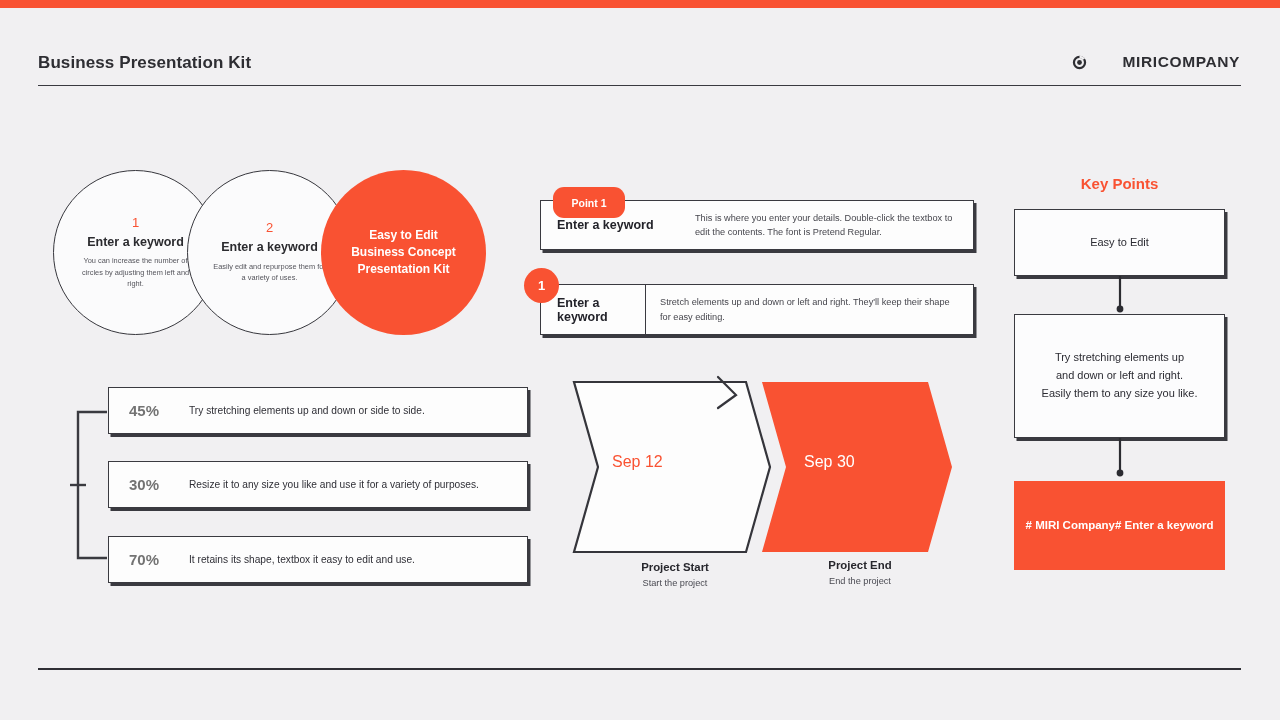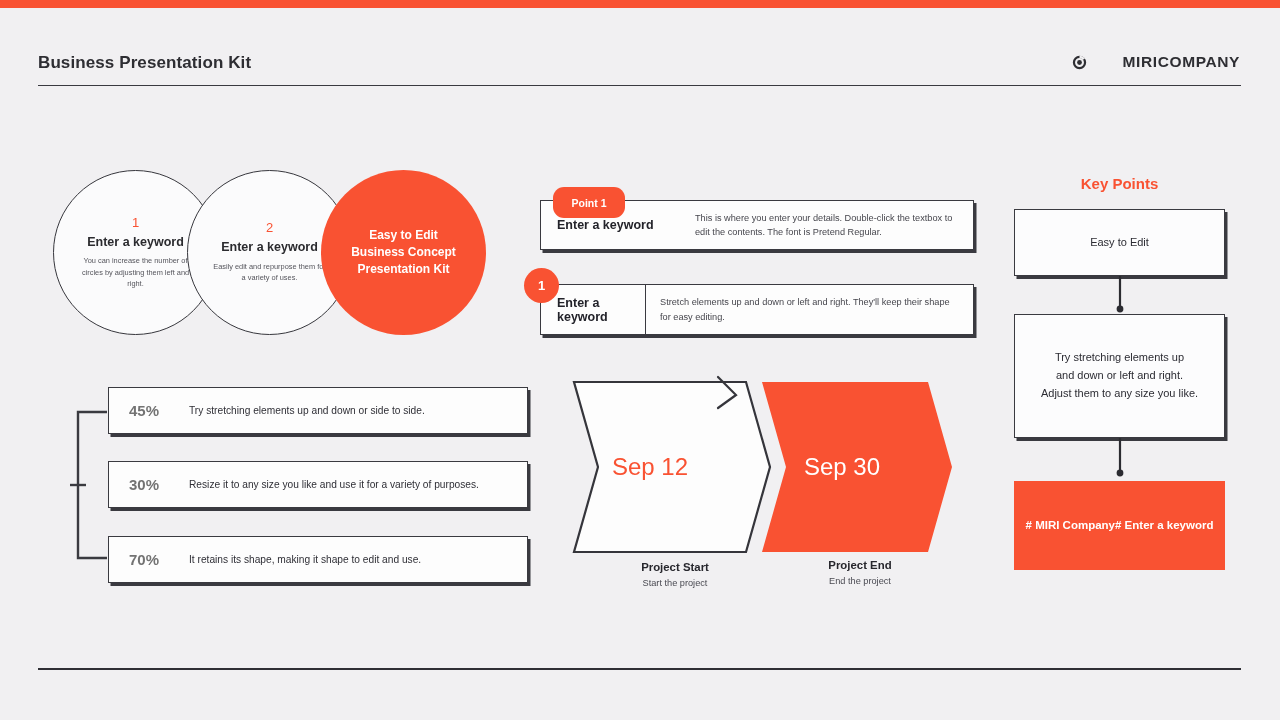--- a/index.html
+++ b/index.html
@@ -232,21 +232,21 @@
     color: #27272d;
   }
   .chev-sub {
     position: absolute;
     text-align: center;
     font-size: 9.2px;
     color: #4a4a52;
   }
   .chev-date {
     position: absolute;
-    font-size: 24px;
+    font-size: 16px;
     font-weight: normal;
   }
 
   
   .kp-title {
     position: absolute;
     left: 1014px; top: 175px;
     width: 211px;
     text-align: center;
     color: #f95232;
@@ -345,21 +345,21 @@
   <div class="pct-row" style="top:387px">
     <div class="pct-val">45%</div>
     <div class="pct-text">Try stretching elements up and down or side to side.</div>
   </div>
   <div class="pct-row" style="top:461px">
     <div class="pct-val">30%</div>
     <div class="pct-text">Resize it to any size you like and use it for a variety of purposes.</div>
   </div>
   <div class="pct-row" style="top:536px">
     <div class="pct-val">70%</div>
-    <div class="pct-text">It retains its shape, making it shape to edit and use.</div>
+    <div class="pct-text">It retains its shape, textbox it easy to edit and use.</div>
   </div>
 
   <div class="chev-wrap">
     <svg width="420" height="185" viewBox="0 0 420 185" style="position:absolute;left:0;top:0">
       <path d="M14 7 L186 7 L210 92 L186 177 L14 177 L38 92 Z" fill="#fdfdfd" stroke="#35353b" stroke-width="2.2"></path>
       <path d="M158 2 L176 20 L158 33" fill="none" stroke="#35353b" stroke-width="2.2" stroke-linecap="round"></path>
       <path d="M202 7 L368 7 L392 92 L368 177 L202 177 L226 92 Z" fill="#f95232"></path>
     </svg>
     <div class="chev-date" style="left:52px; top:78px; color:#f95232;">Sep 12</div>
     <div class="chev-date" style="left:244px; top:78px; color:#ffffff;">Sep 30</div>
@@ -377,21 +377,21 @@
 
   <svg class="kp-conn" id="kp-conn-1" viewBox="0 0 32 40">
     <path d="M16 0 V30" stroke="#2b2b31" stroke-width="2.2" fill="none"></path>
     <circle cx="16" cy="33" r="3.4" fill="#2b2b31"></circle>
   </svg>
 
   <div class="kp-box" id="kp-box-2">
     <div class="kp-text">
       <div>Try stretching elements up</div>
       <div>and down or left and right.</div>
-      <div>Adjust them to any size you like.</div>
+      <div>Easily them to any size you like.</div>
     </div>
   </div>
 
   <svg class="kp-conn" id="kp-conn-2" viewBox="0 0 32 44">
     <path d="M16 0 V32" stroke="#2b2b31" stroke-width="2.2" fill="none"></path>
     <circle cx="16" cy="35" r="3.4" fill="#2b2b31"></circle>
   </svg>
 
   <div class="kp-cta">
     <div># MIRI Company</div>

